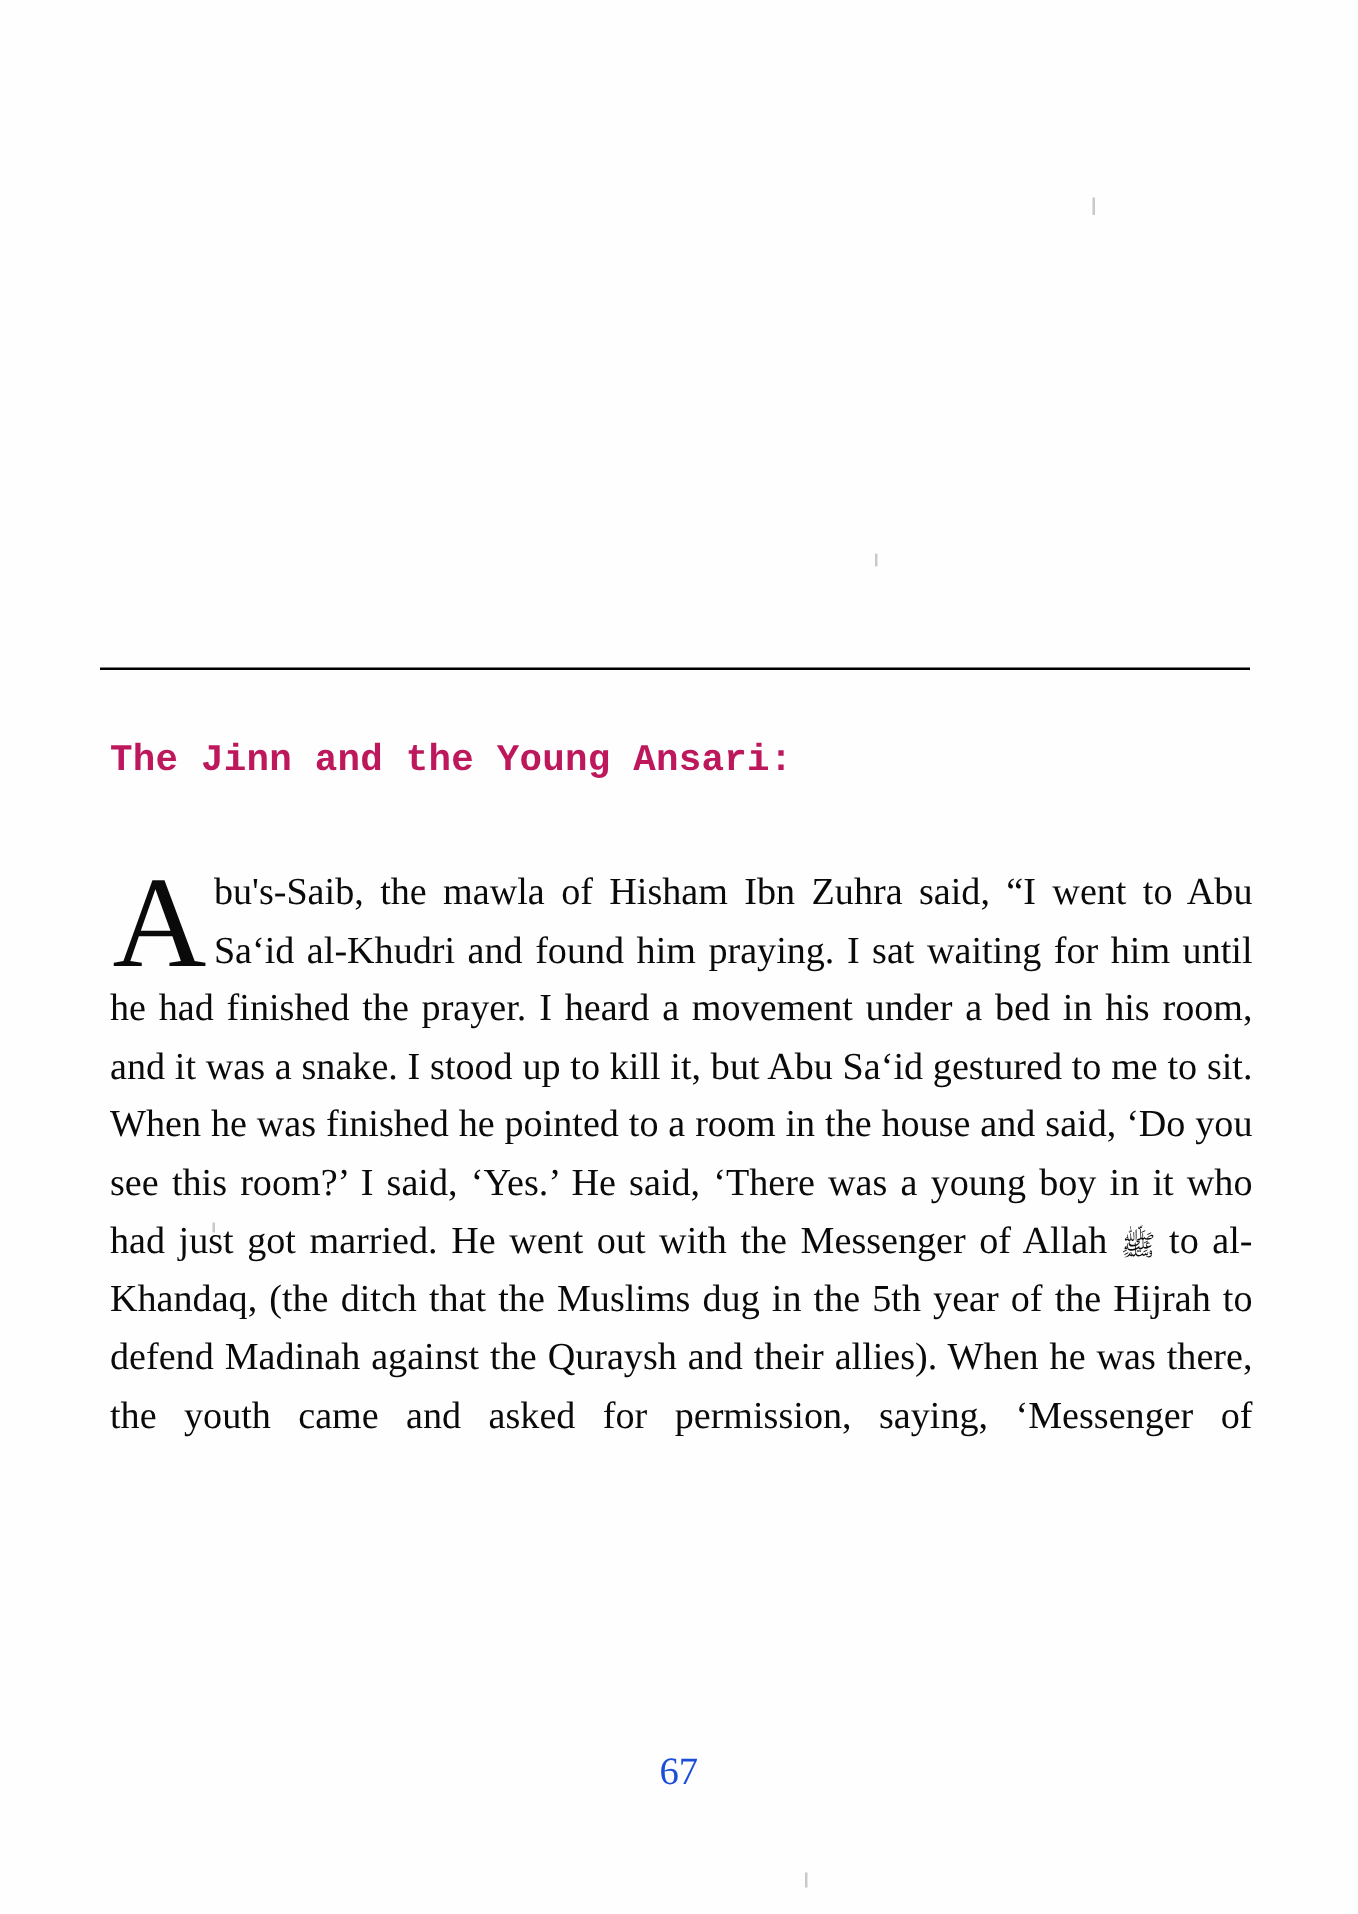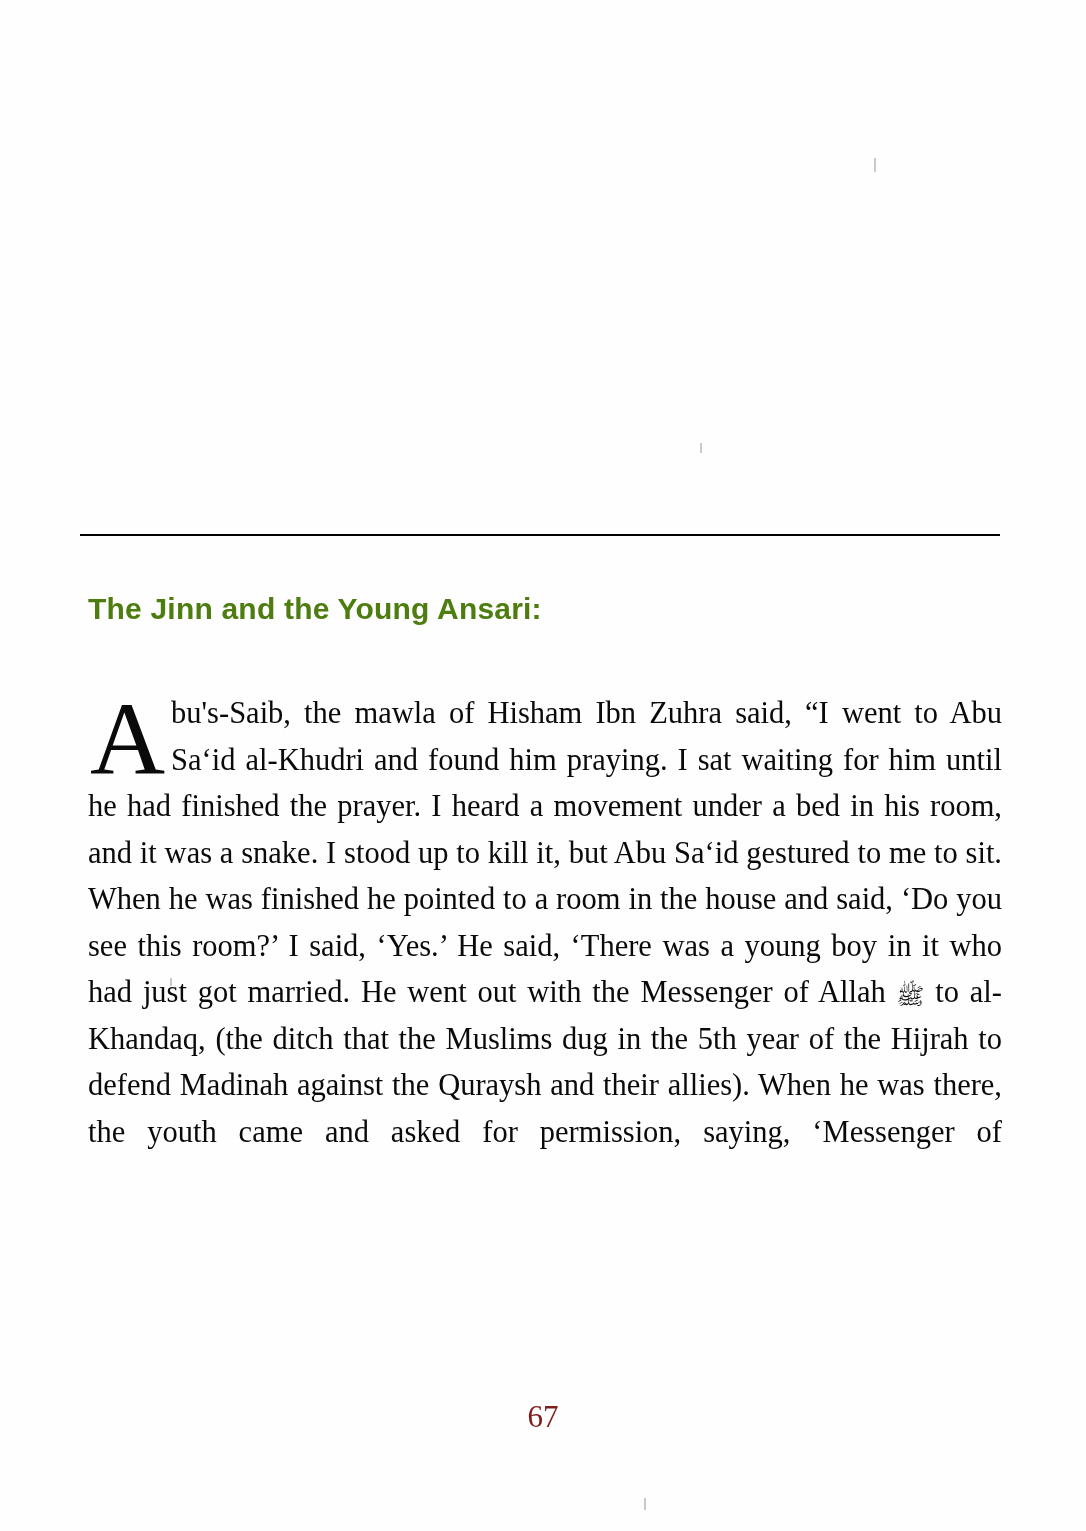--- a/index.html
+++ b/index.html
@@ -55,26 +55,26 @@
     top: 534px;
     height: 0;
     border-top: 2px solid #000000;
   }
 
   
   .section-heading {
     position: absolute;
     left: 88px;
     top: 592px;
-    font-family: Liberation Sans, sans-serif;
+    font-family: Liberation Mono, monospace;
     font-weight: bold;
     font-size: 30px;
     line-height: 34px;
     letter-spacing: 0.2px;
-    color: #4d7c0f;
+    color: #be185d;
     white-space: nowrap;
   }
 
   
   .body-copy {
     position: absolute;
     left: 88px;
     top: 690px;
     width: 914px;
     font-size: 30.5px;
@@ -110,21 +110,21 @@
 
   
   .page-number {
     position: absolute;
     left: 0;
     right: 0;
     top: 1398px;
     text-align: center;
     font-size: 31px;
     line-height: 38px;
-    color: #7f1d1d;
+    color: #1d4ed8;
   }
 
   
   .speck {
     position: absolute;
     background: #8a8a8a;
     opacity: 0.45;
     width: 2px;
     height: 5px;
   }

